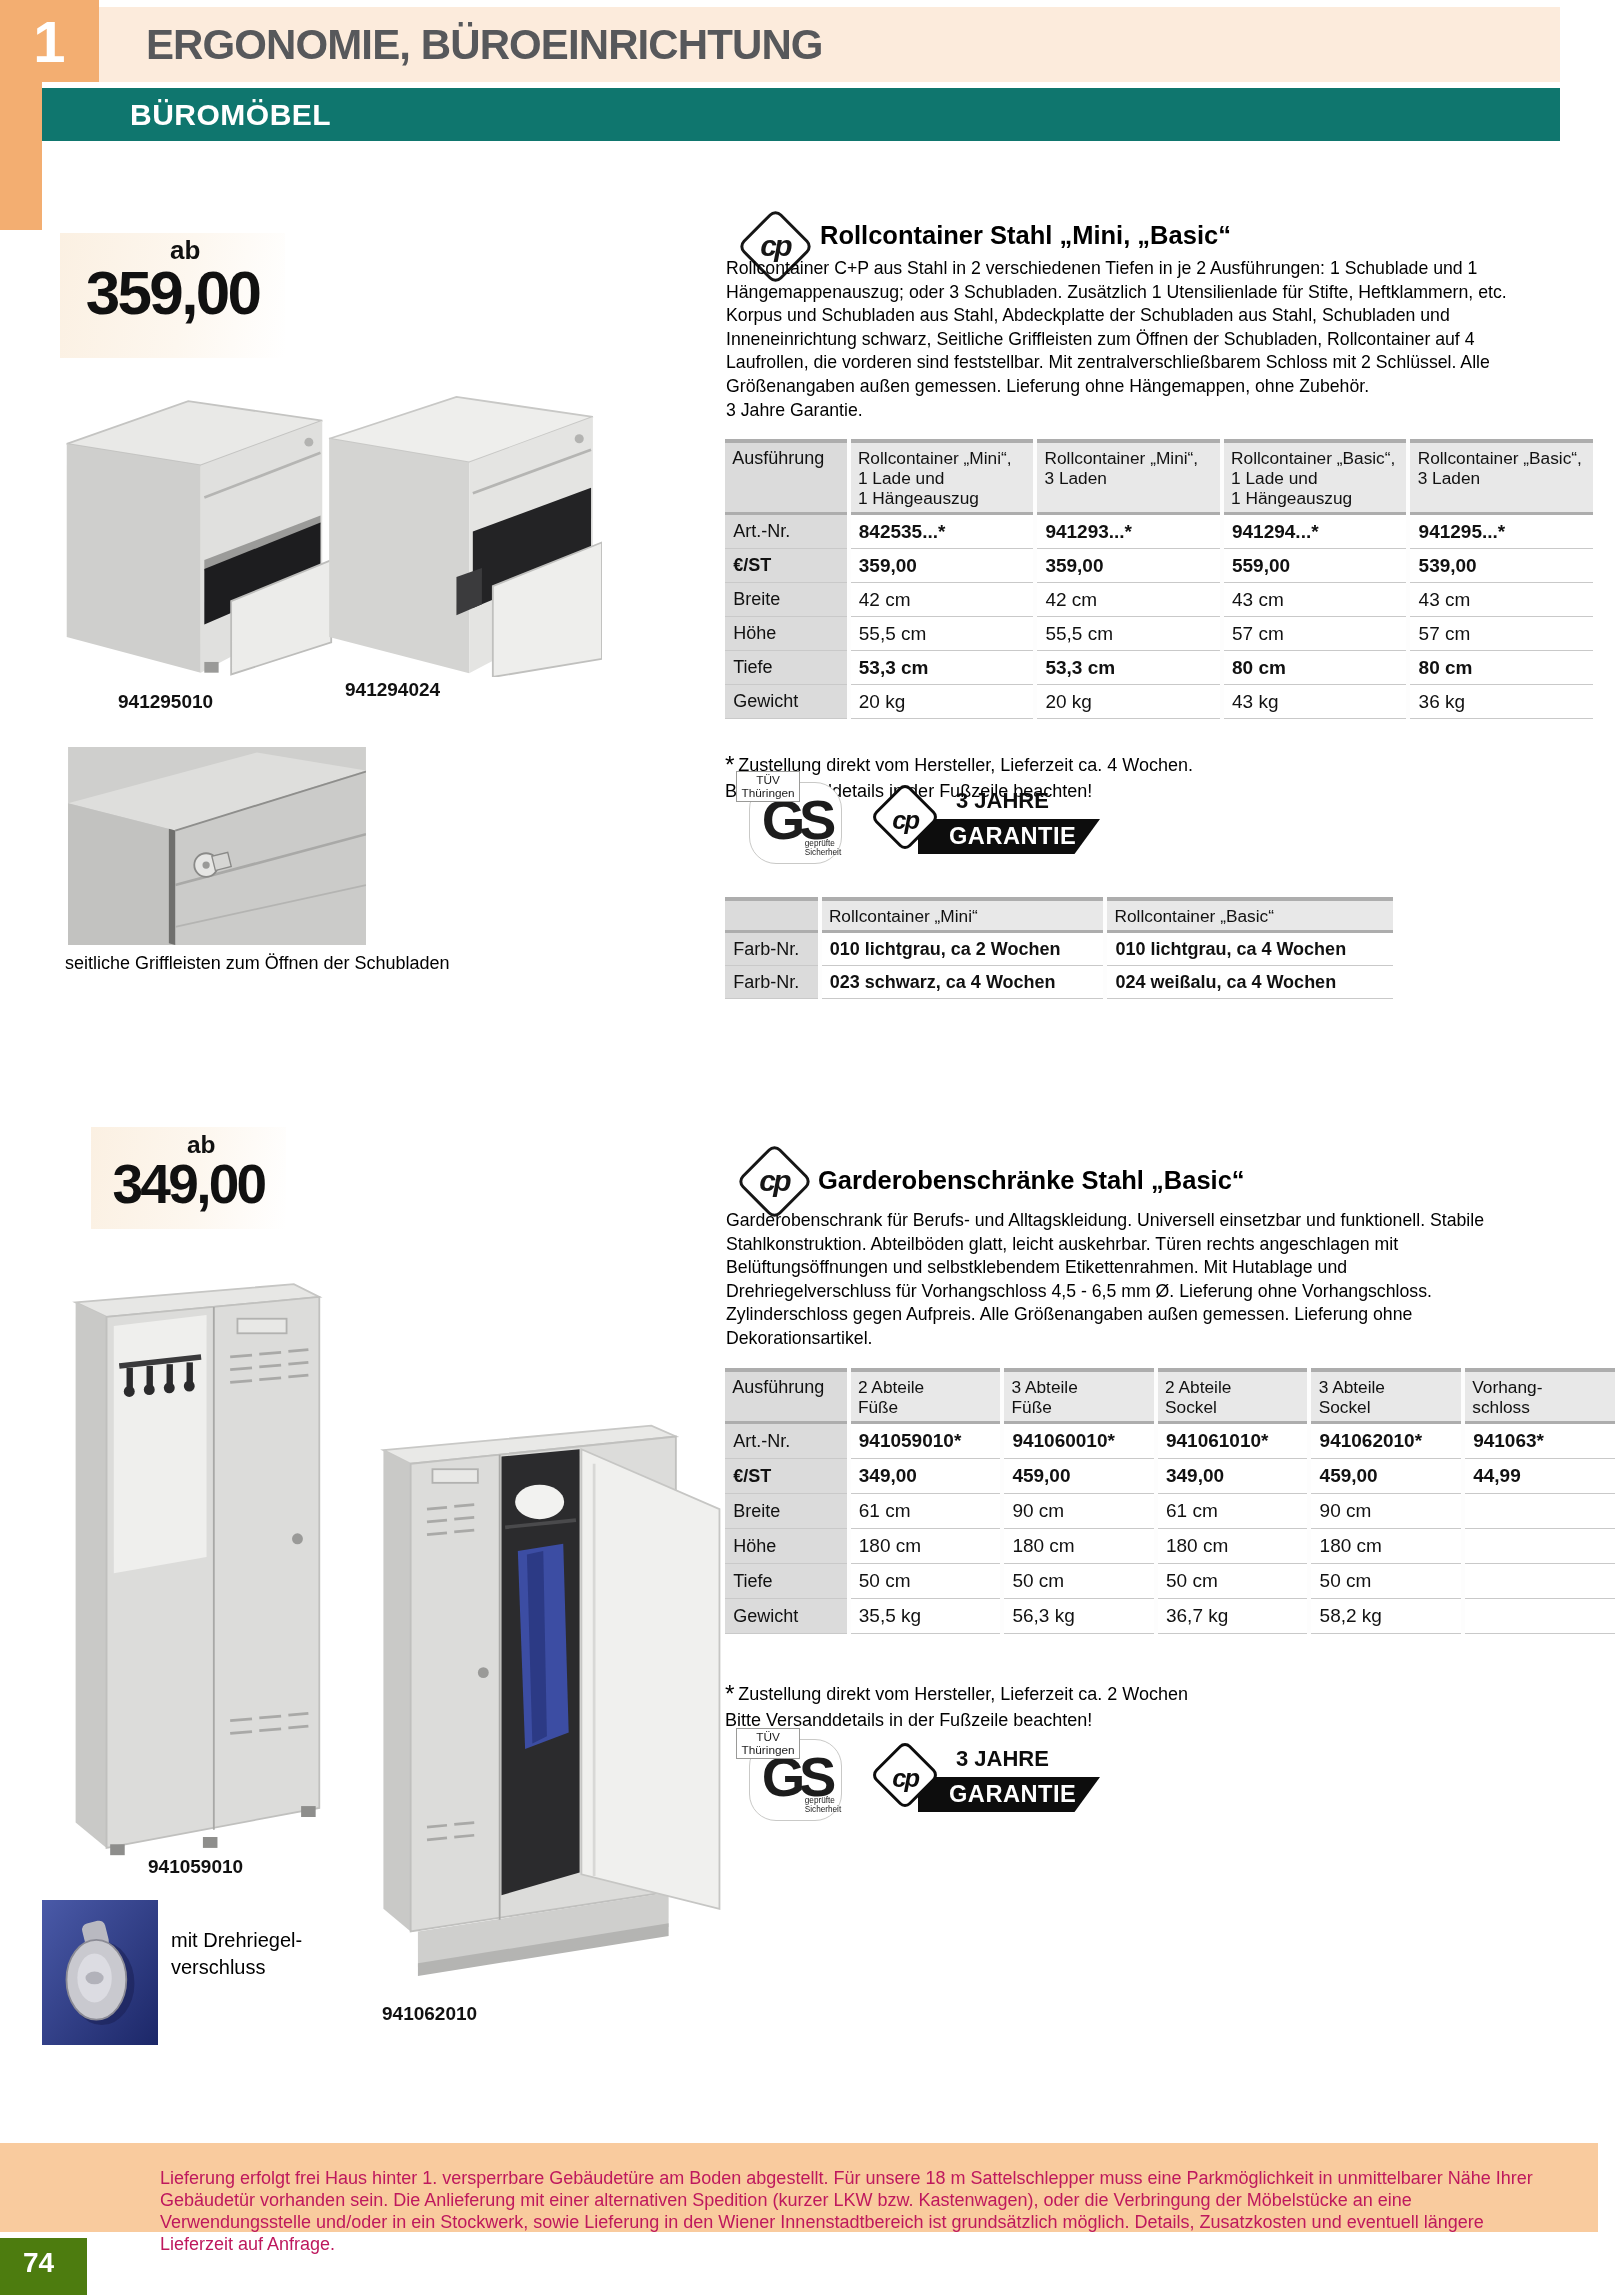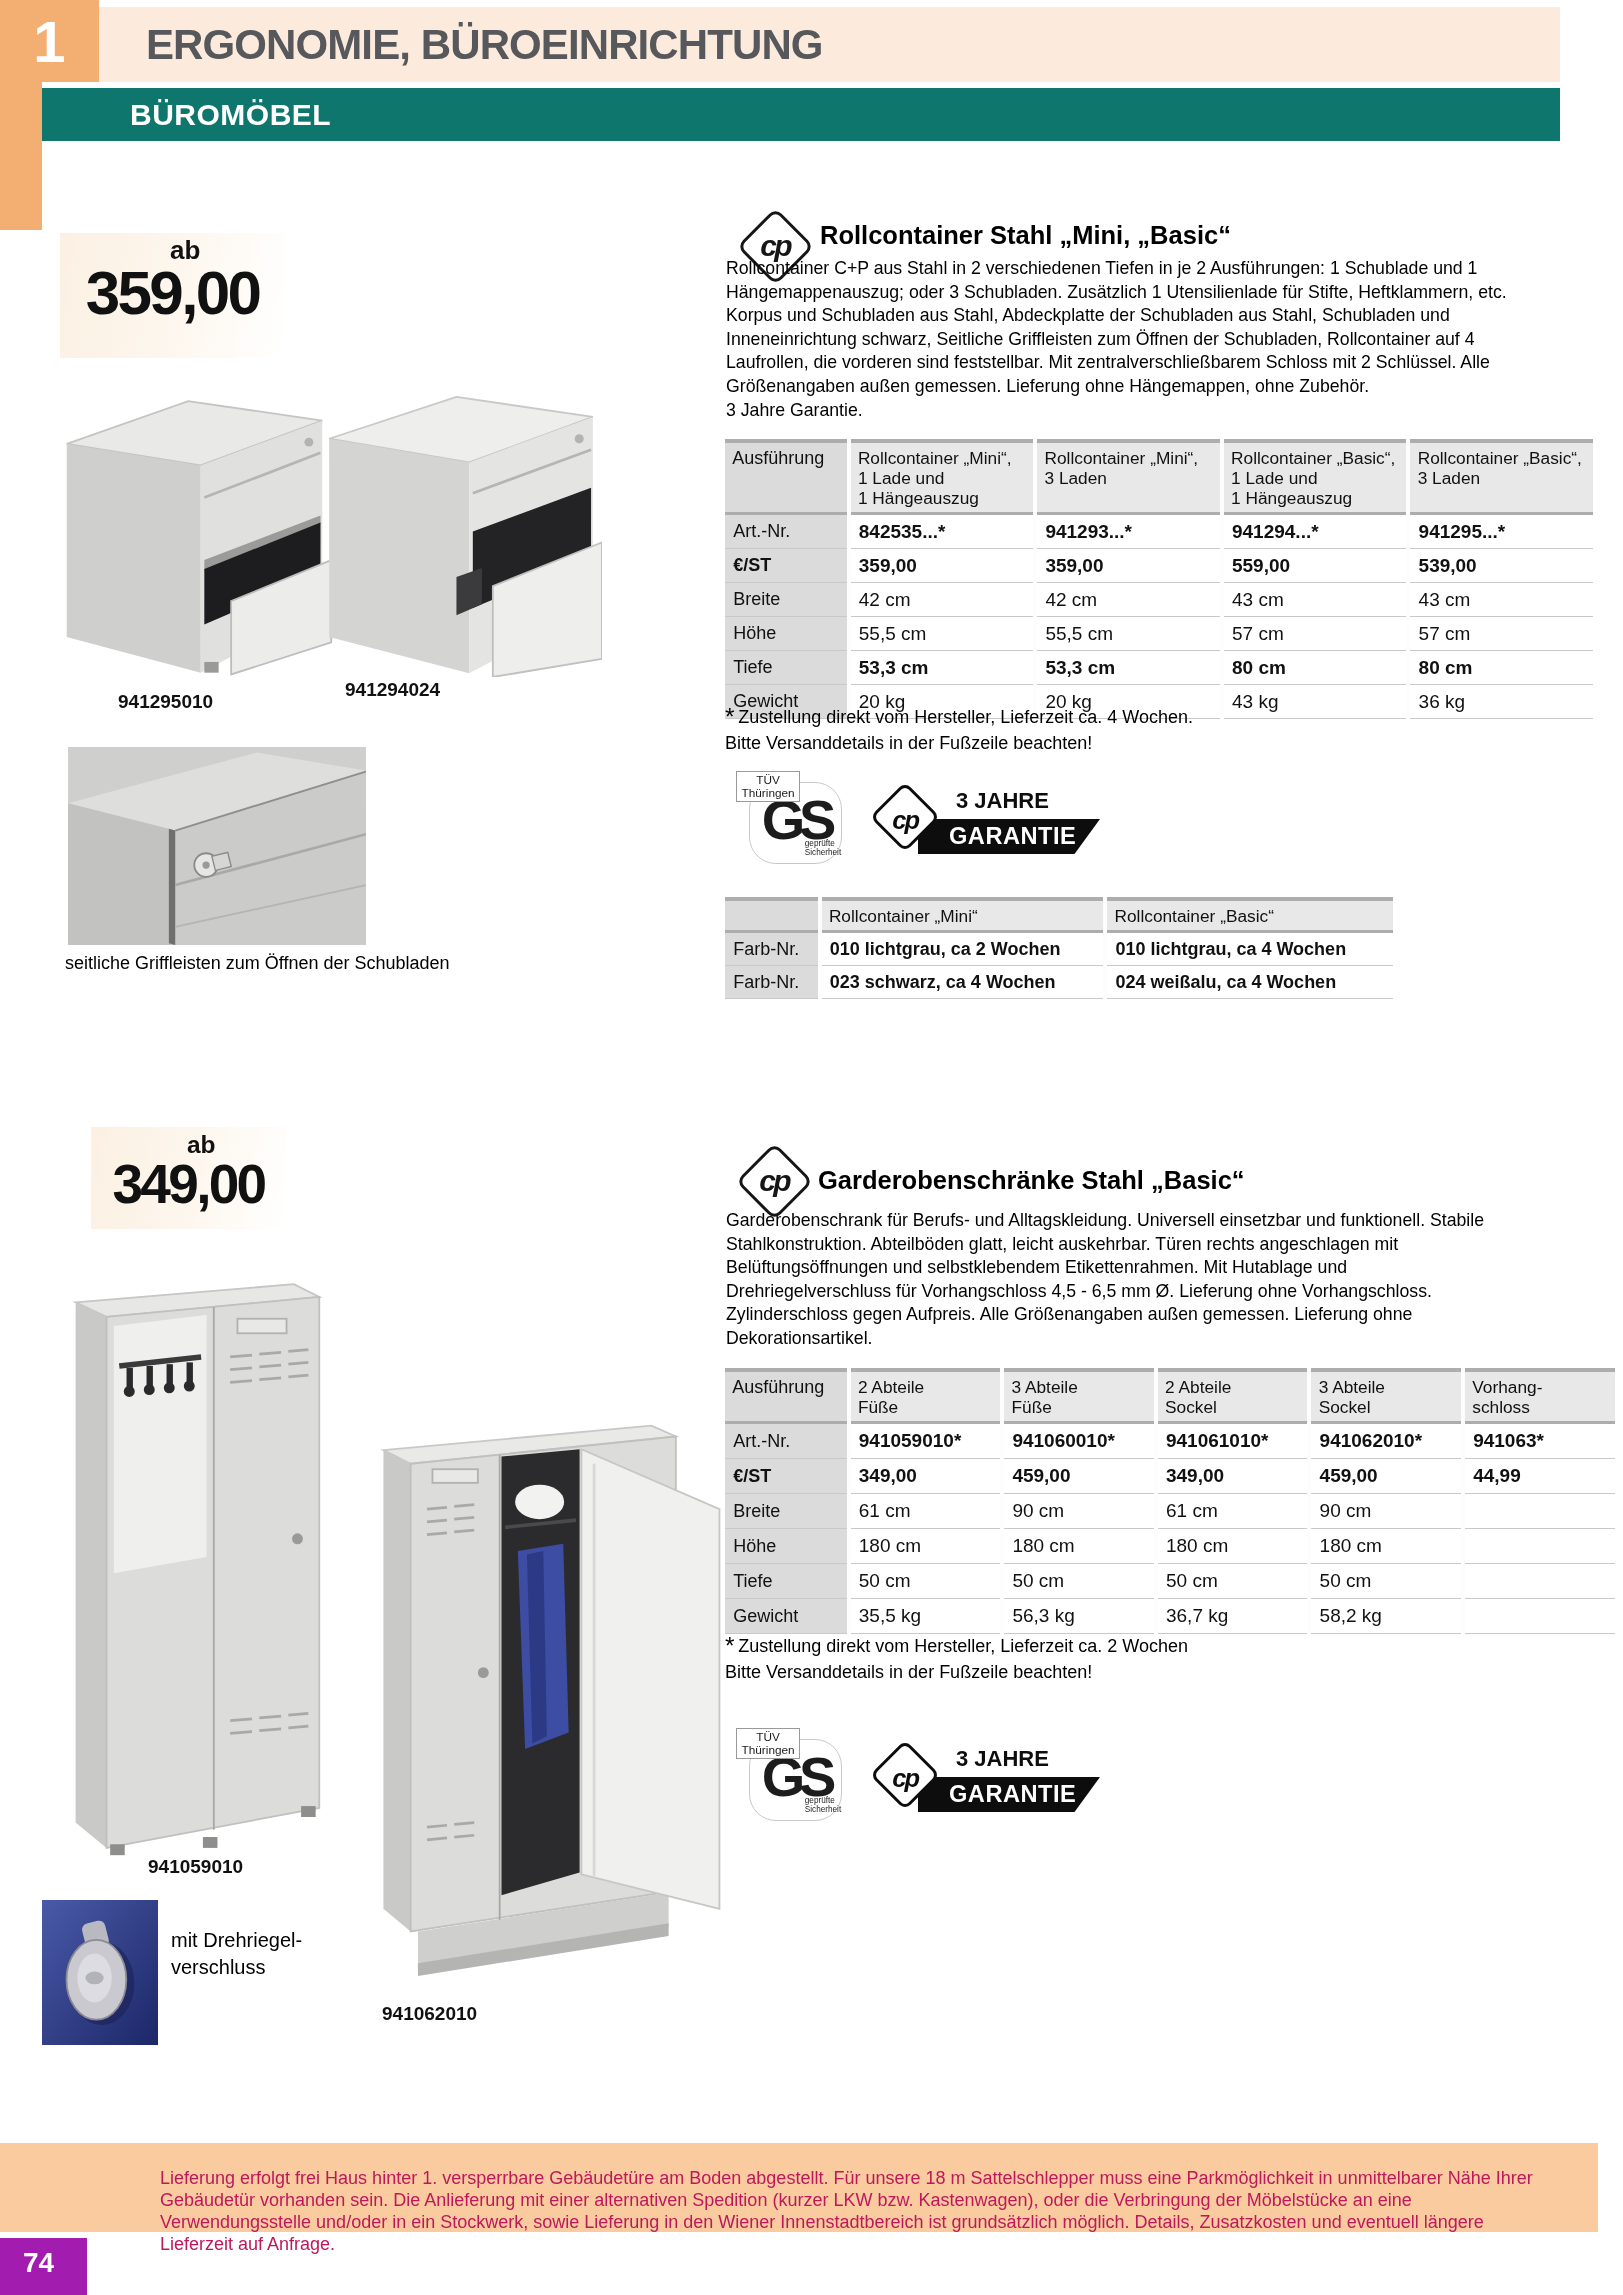--- a/index.html
+++ b/index.html
@@ -22,21 +22,21 @@
   .price .ab{display:block;font-weight:bold;font-size:26px;line-height:27px;transform:translateX(12.7px);margin-top:3.6px;}
   .price .num{display:block;font-weight:bold;letter-spacing:-2.7px;line-height:0.95;}
   #price1{left:60px;top:233px;width:225px;height:125px;} #price1 .num{font-size:62px;}
   #price2{left:91px;top:1127px;width:195px;height:102px;} #price2 .num{font-size:55px;} #price2 .ab{font-size:24.5px;}
 
   
   .ptitle{font-size:25.5px;font-weight:bold;color:#000;}
   .pdesc{width:784px;font-size:17.7px;line-height:23.6px;color:#000;}
   .caption{font-size:19px;font-weight:bold;color:#111;}
   .detail-caption{font-size:18px;color:#000;}
-  .footnote{font-size:18px;line-height:25.5px;color:#000;}
+  .footnote{font-size:18px;line-height:25.5px;color:#000;margin-top:48px;}
   .footnote .star{font-size:24.5px;vertical-align:-1.8px;padding-right:3.6px;}
 
   
   .cp-logo{width:78px;height:78px;}
   .cp-logo .dia{position:absolute;left:11.8px;top:11.8px;width:49px;height:49px;background:#fff;
     border:3.6px solid #161616;border-radius:9px;transform:rotate(45deg);}
   .cp-logo .cp-txt{position:absolute;left:0;top:0;width:78px;height:78px;text-align:center;
     line-height:78px;font-size:30px;font-weight:bold;font-style:italic;letter-spacing:-2.7px;color:#161616;}
 
   
@@ -70,21 +70,21 @@
   .dtable td + td,.dtable th + th{border-left:4.5px solid #FDFDFD;}
   .dtable .b{font-weight:bold;}
   #table1 td{height:22px;}
   #table2 td{height:23px;}
   #colortable td{height:19px;font-size:18px;}
   #colortable th{height:18px;}
 
   
   .footer-band{left:0;top:2143px;width:1598px;height:89px;background:#F9CB9E;}
   .footer-band .t{margin:24px 0 0 160px;width:1373px;font-size:18px;line-height:22px;color:#be185d;}
-  .pagebox{left:0;top:2238px;width:87px;height:57px;background:#a21caf;}
+  .pagebox{left:0;top:2238px;width:87px;height:57px;background:#4d7c0f;}
   .pagebox .t{margin-left:23px;margin-top:9px;font-size:28px;font-weight:bold;color:#fff;}
 
   svg{display:block;}
 </style>
 </head>
 <body>
 
 <div class="page">
 
   <div class="abs chapter-tab">1</div>

